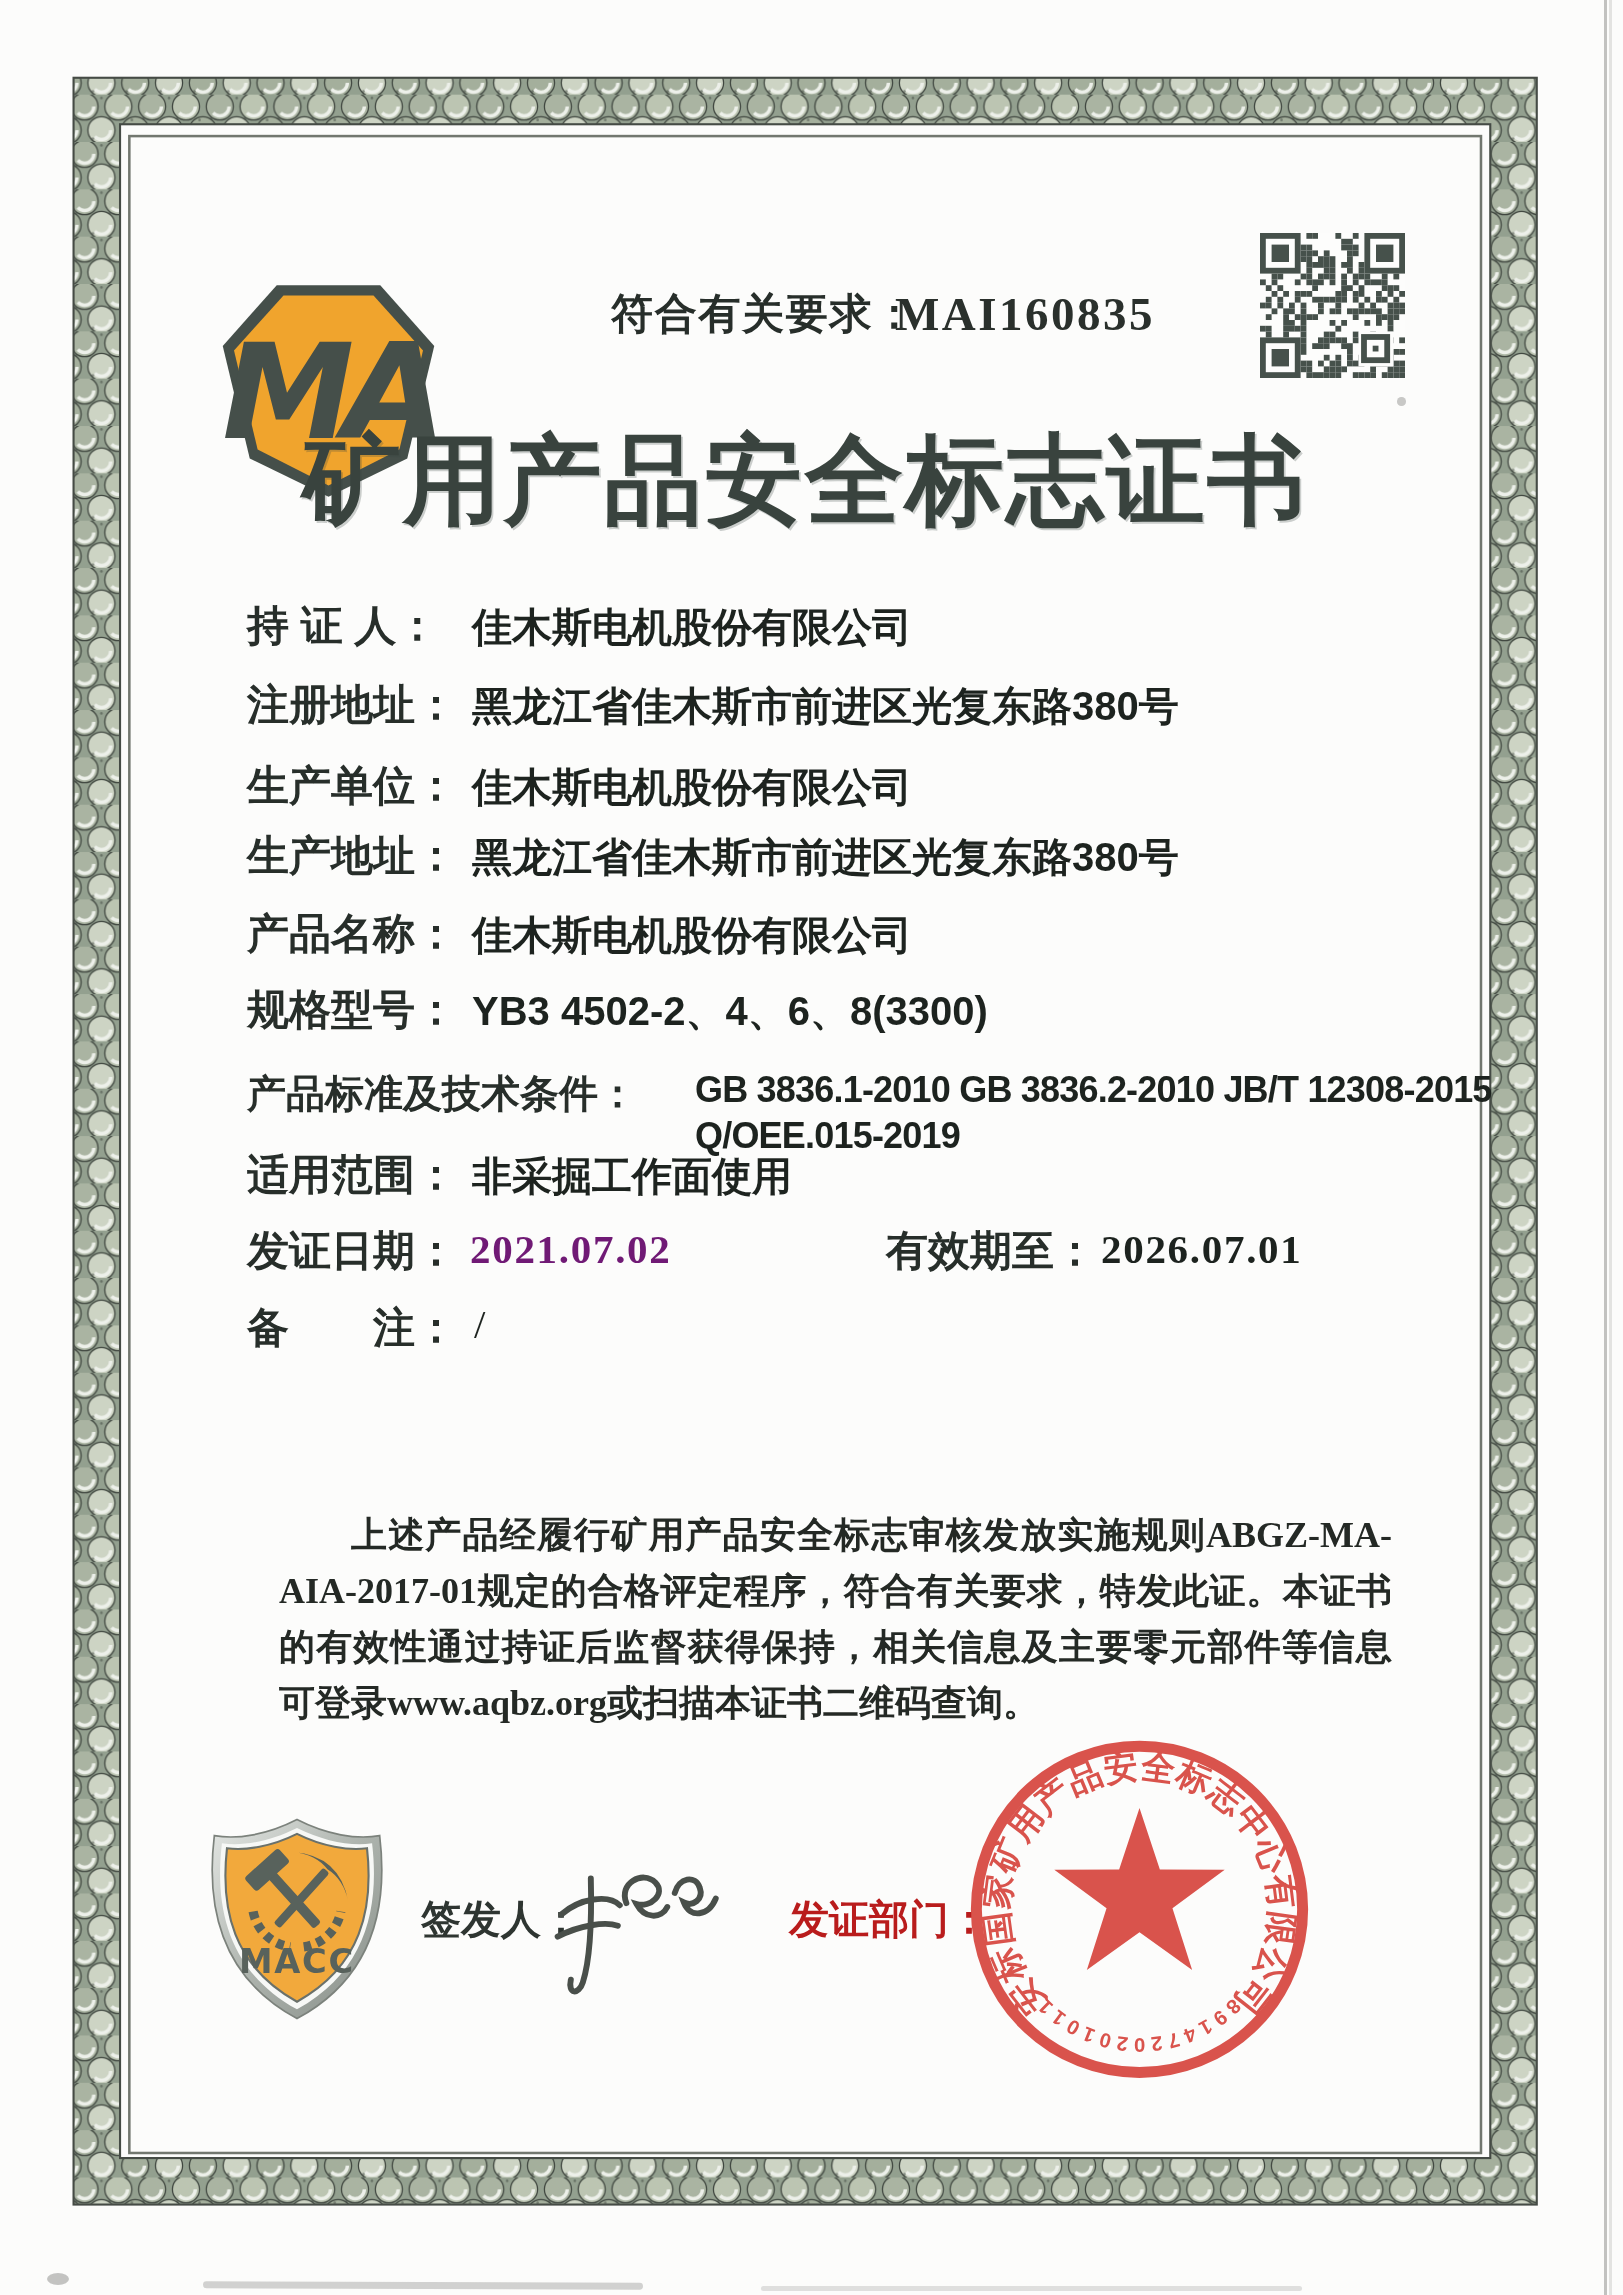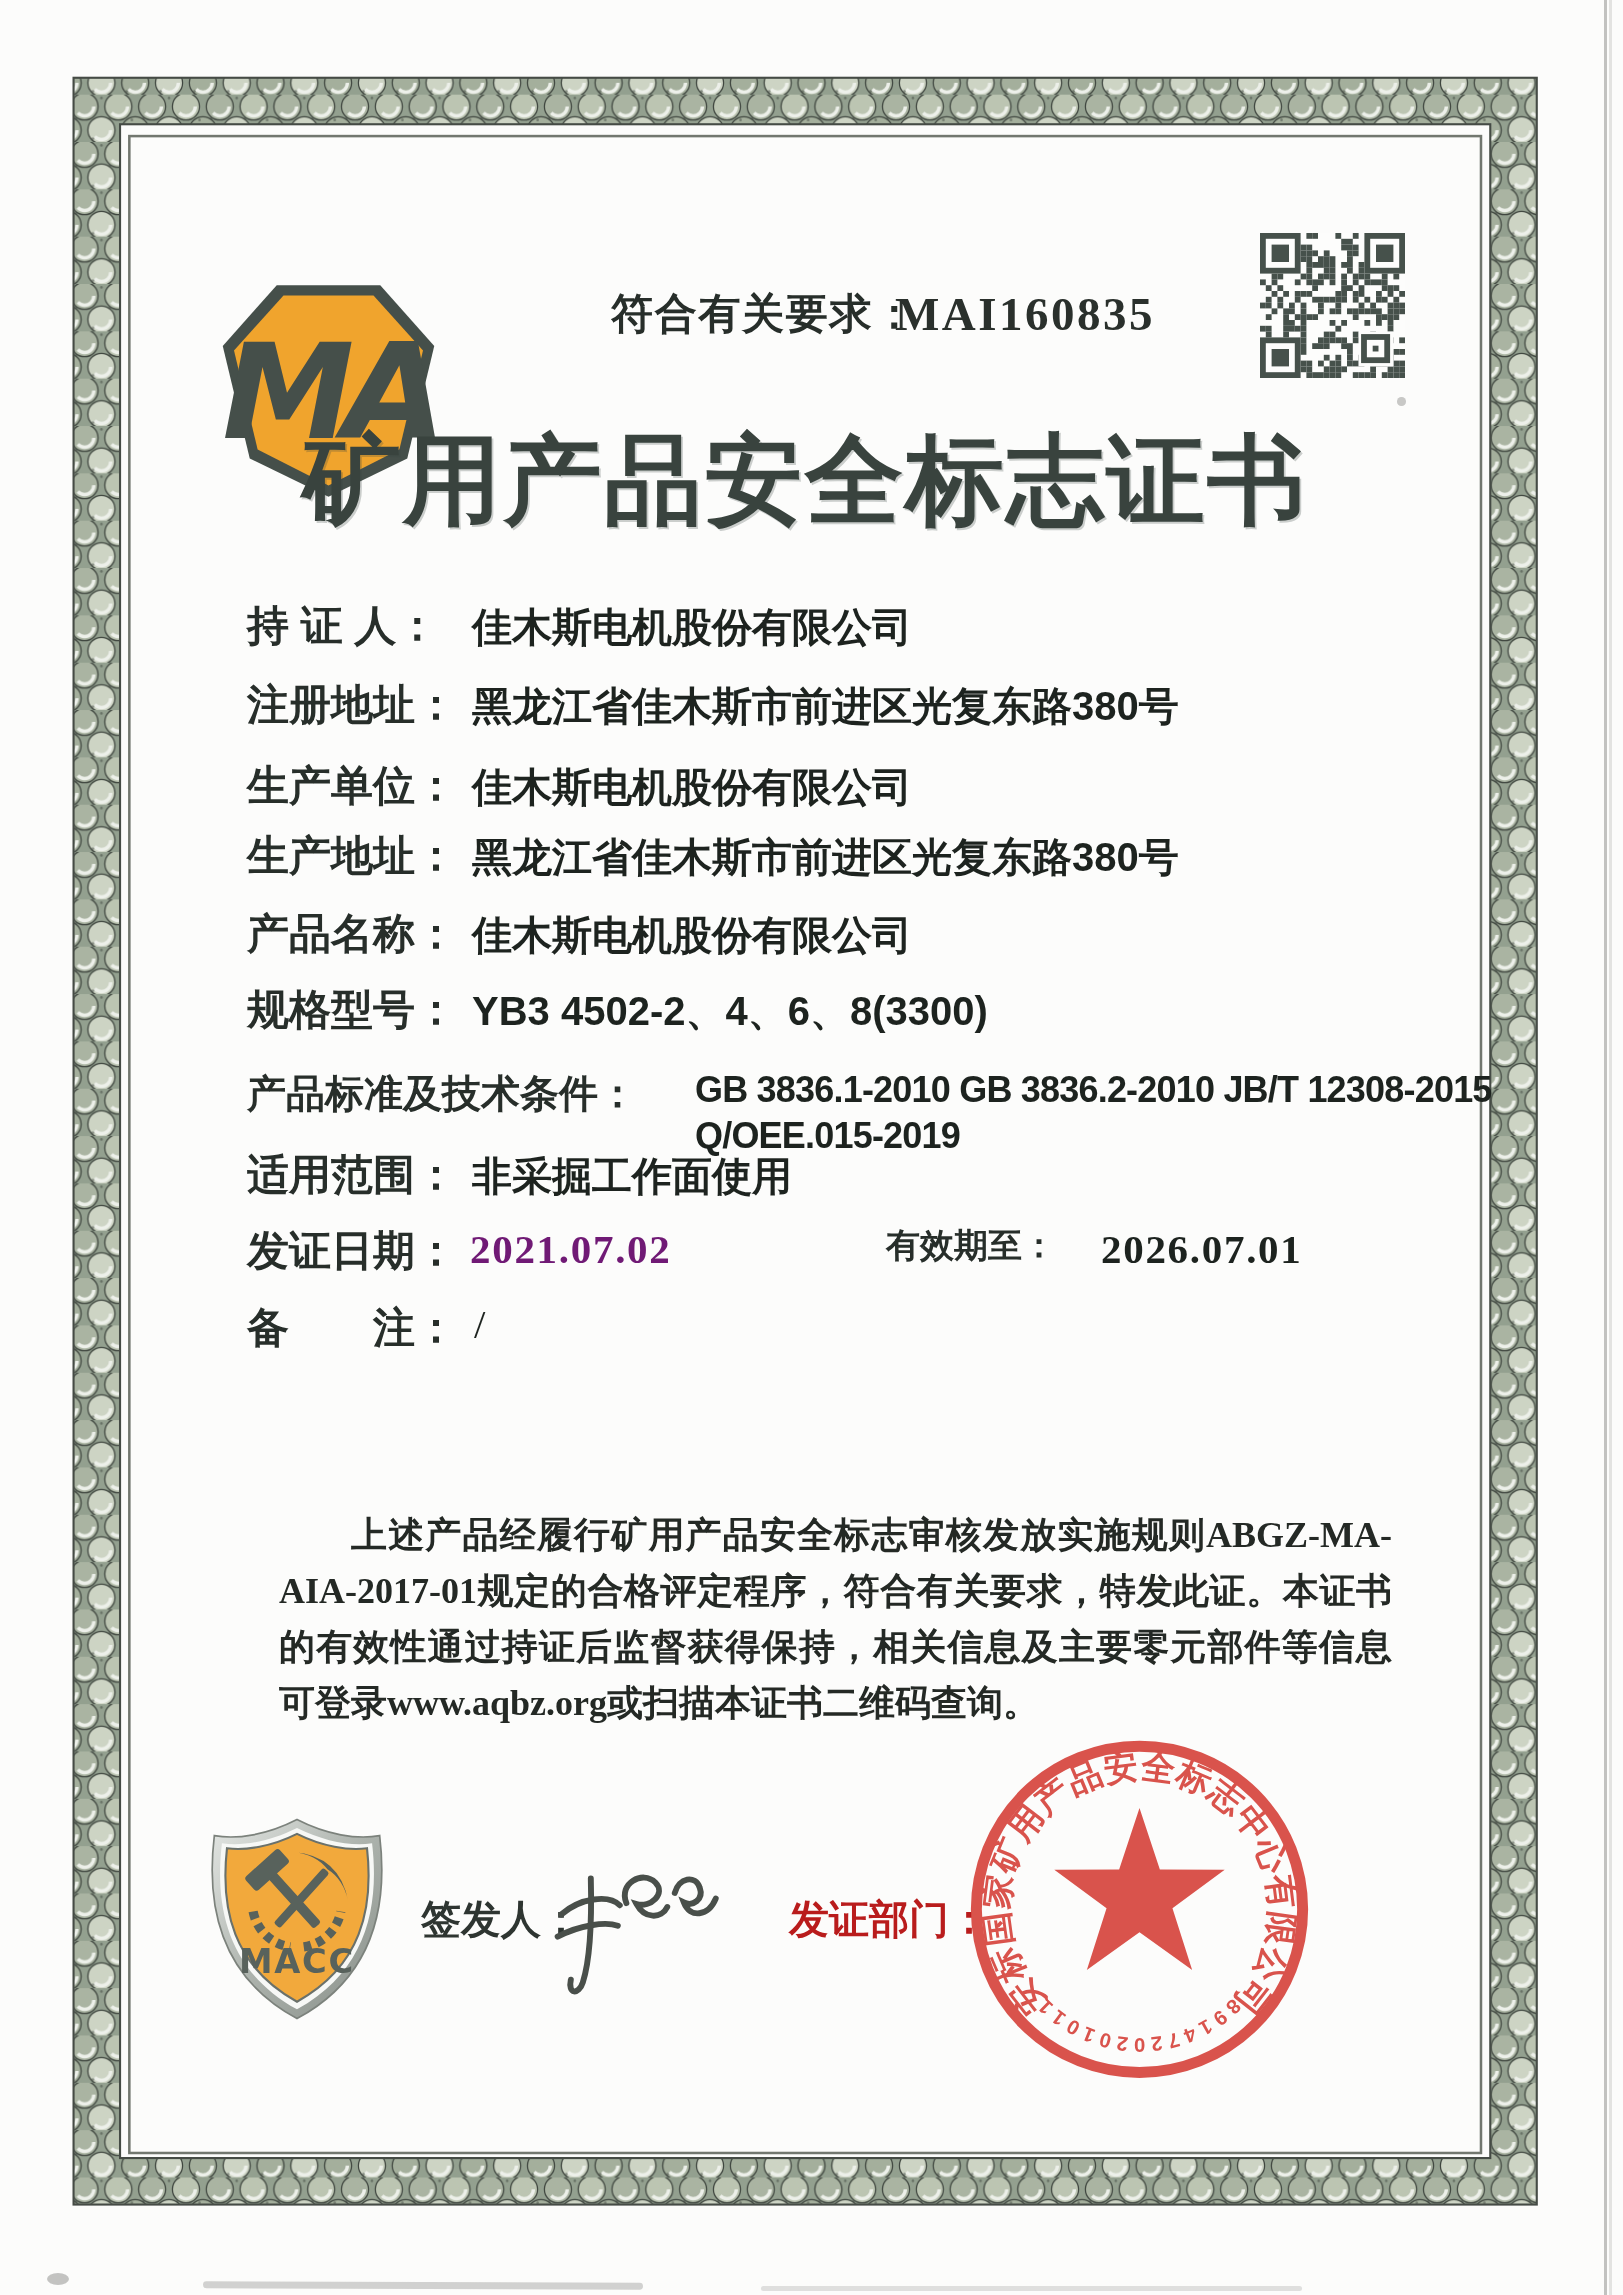--- a/index.html
+++ b/index.html
@@ -13,21 +13,21 @@
          color:#39433e;letter-spacing:2.5px;font-family:"Liberation Serif","DejaVu Serif",serif;
          text-shadow:1.7px 1.7px 0 rgba(57,67,62,.25);}
   .row{position:absolute;left:247px;height:51px;}
   .lbl{position:absolute;left:0;top:0;font-size:42px;font-weight:bold;color:#272e2a;white-space:nowrap;}
   .lbl-long{font-size:39px;}
   .val{position:absolute;left:225px;top:1.7px;font-size:40px;font-weight:bold;color:#1d231f;white-space:nowrap;}
   .val-std{left:448px;font-size:36px;letter-spacing:-0.8px;}
   .val-std2{left:448px;top:48px;font-size:36px;letter-spacing:-0.8px;}
   .serifv{font-family:"Liberation Serif","DejaVu Serif",serif;font-weight:bold;letter-spacing:1.7px;}
   .date-row{position:absolute;left:247px;}
-  .valid-lbl{position:absolute;left:639px;top:0;font-size:34px;font-weight:bold;color:#272e2a;white-space:nowrap;}
+  .valid-lbl{position:absolute;left:639px;top:0;font-size:42px;font-weight:bold;color:#272e2a;white-space:nowrap;}
   .valid-val{position:absolute;left:854px;top:1.7px;font-size:41px;color:#1d231f;white-space:nowrap;}
   .issue-val{position:absolute;left:223px;top:1.7px;font-size:41px;color:#701a75;white-space:nowrap;}
   .remark-val{position:absolute;left:227px;top:0px;font-size:41px;color:#1d231f;
               font-family:"Liberation Serif","DejaVu Serif",serif;}
   .paragraph{position:absolute;left:279px;top:1507px;width:1113px;font-size:36px;line-height:56px;
              color:#242925;text-align:justify;text-indent:2em;white-space:normal;
              font-family:"Liberation Serif","DejaVu Serif",serif;font-weight:bold;}
   .sign-label{left:421px;top:1892px;font-size:40px;font-weight:bold;color:#2e3531;
               font-family:"Liberation Serif","DejaVu Serif",serif;}
   .dept-label{left:789px;top:1892px;font-size:40px;font-weight:bold;color:#b91c1c;

